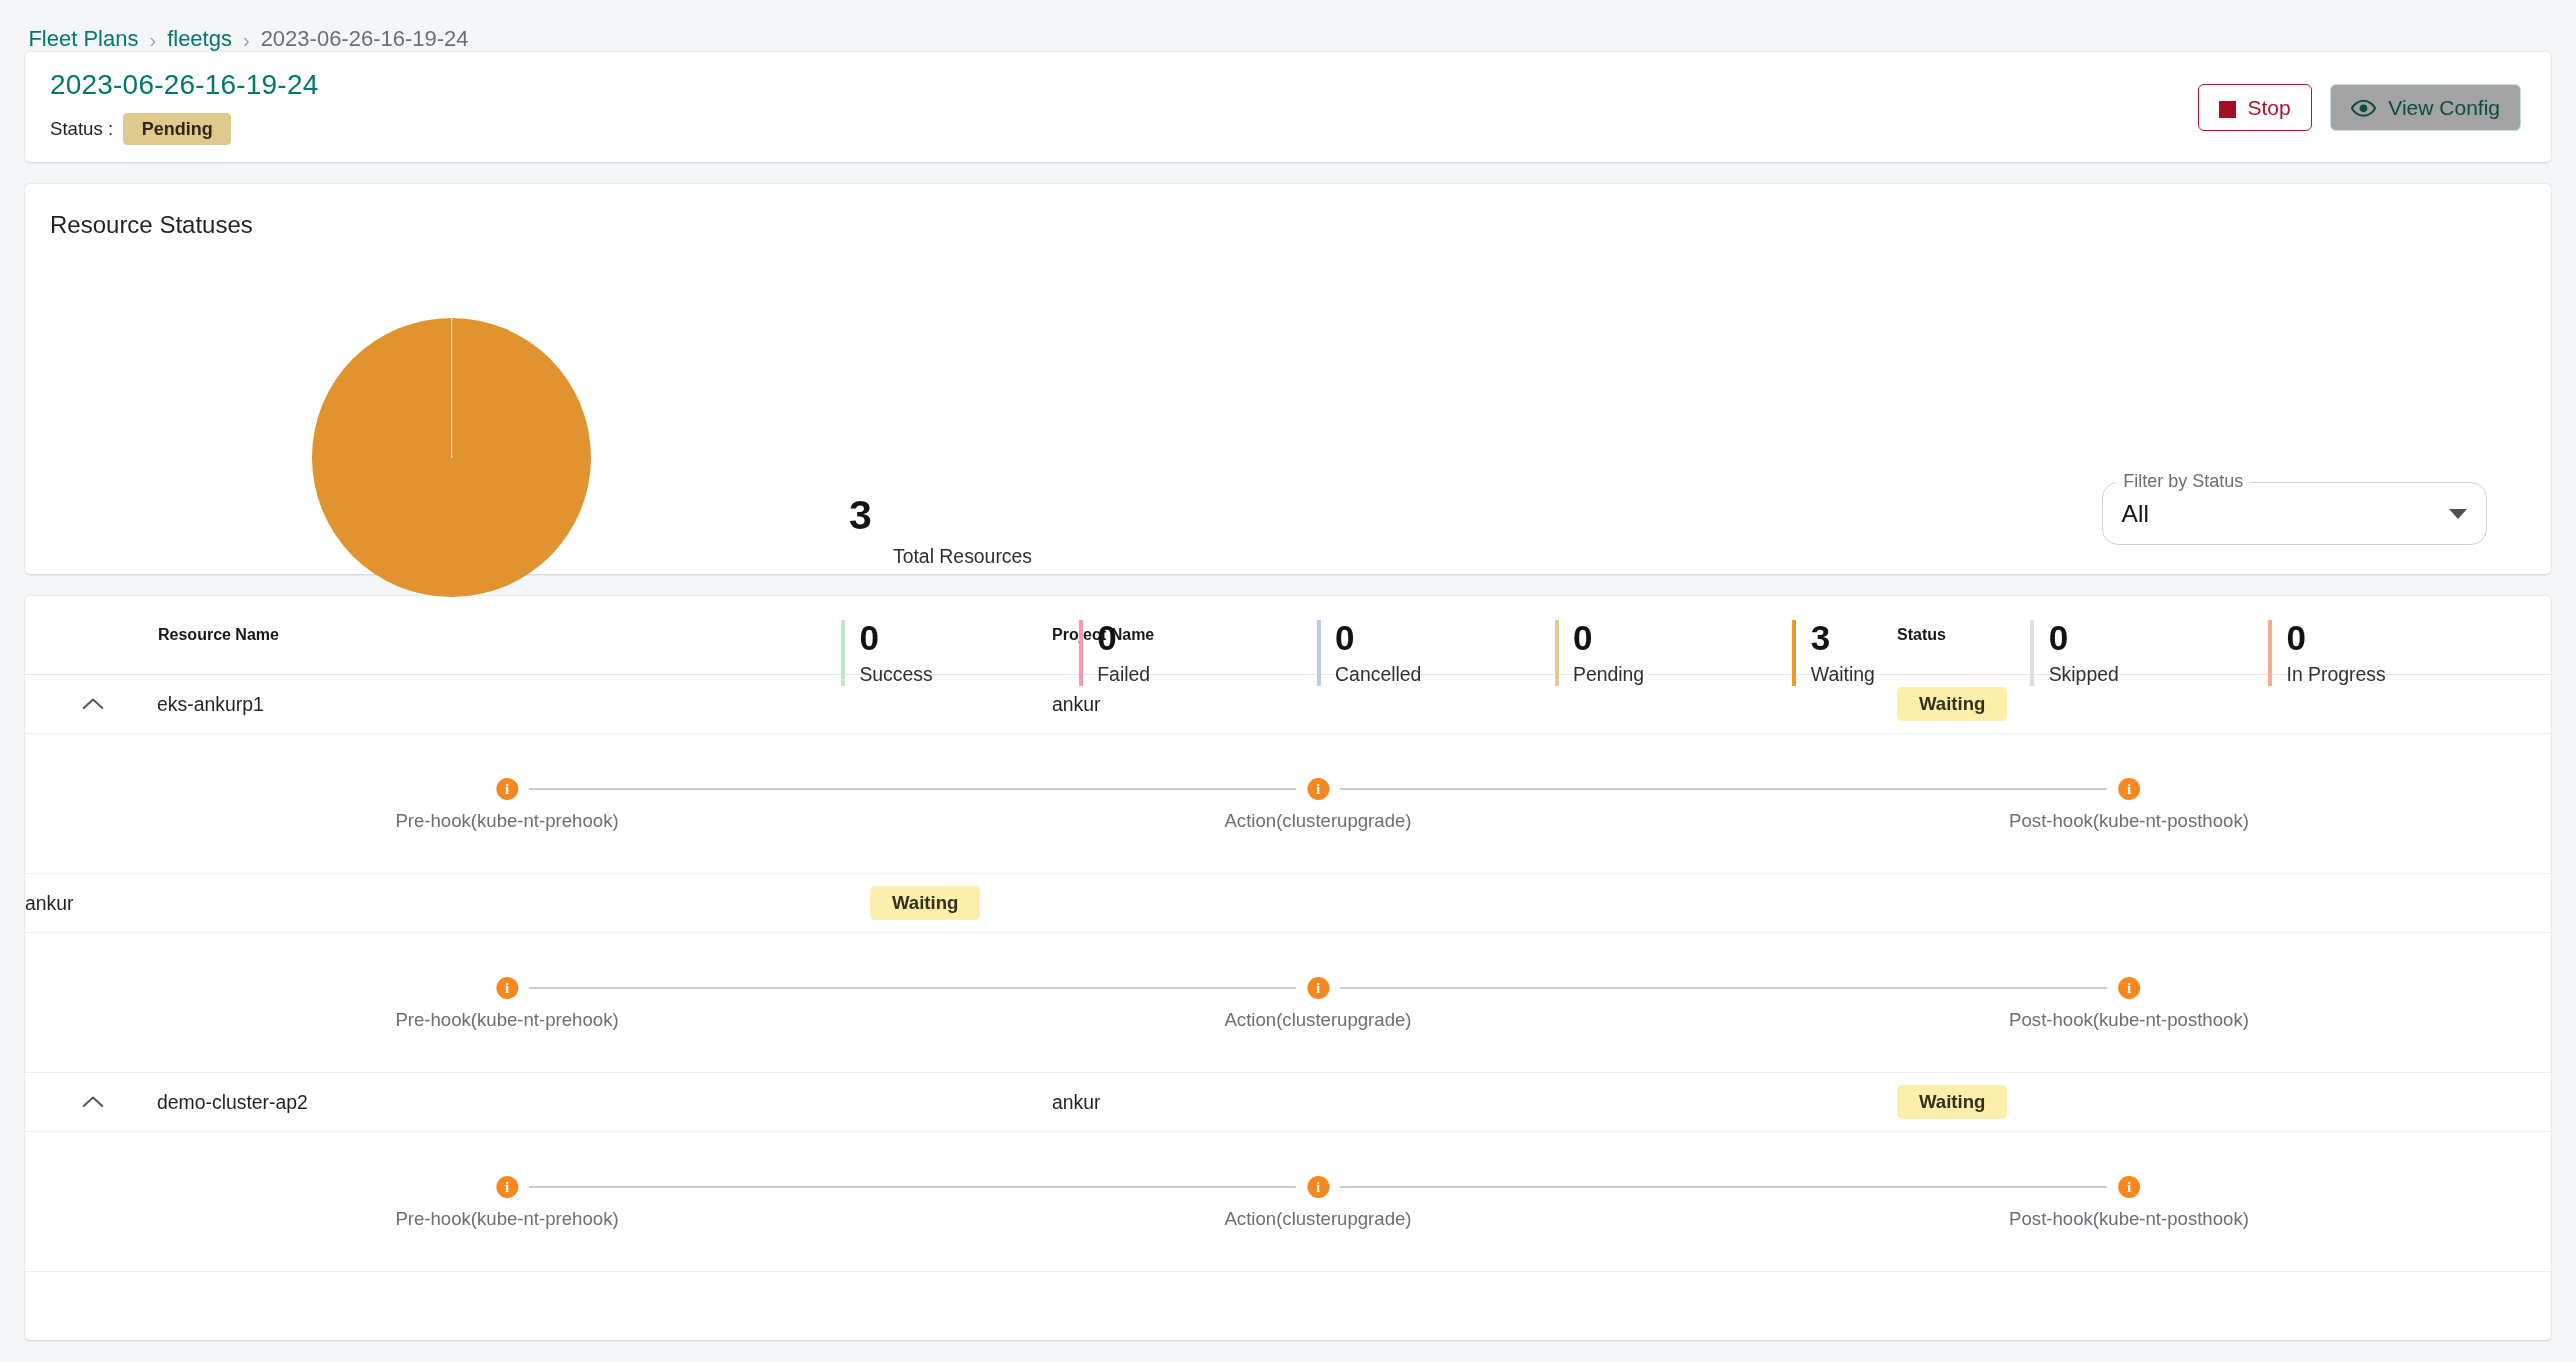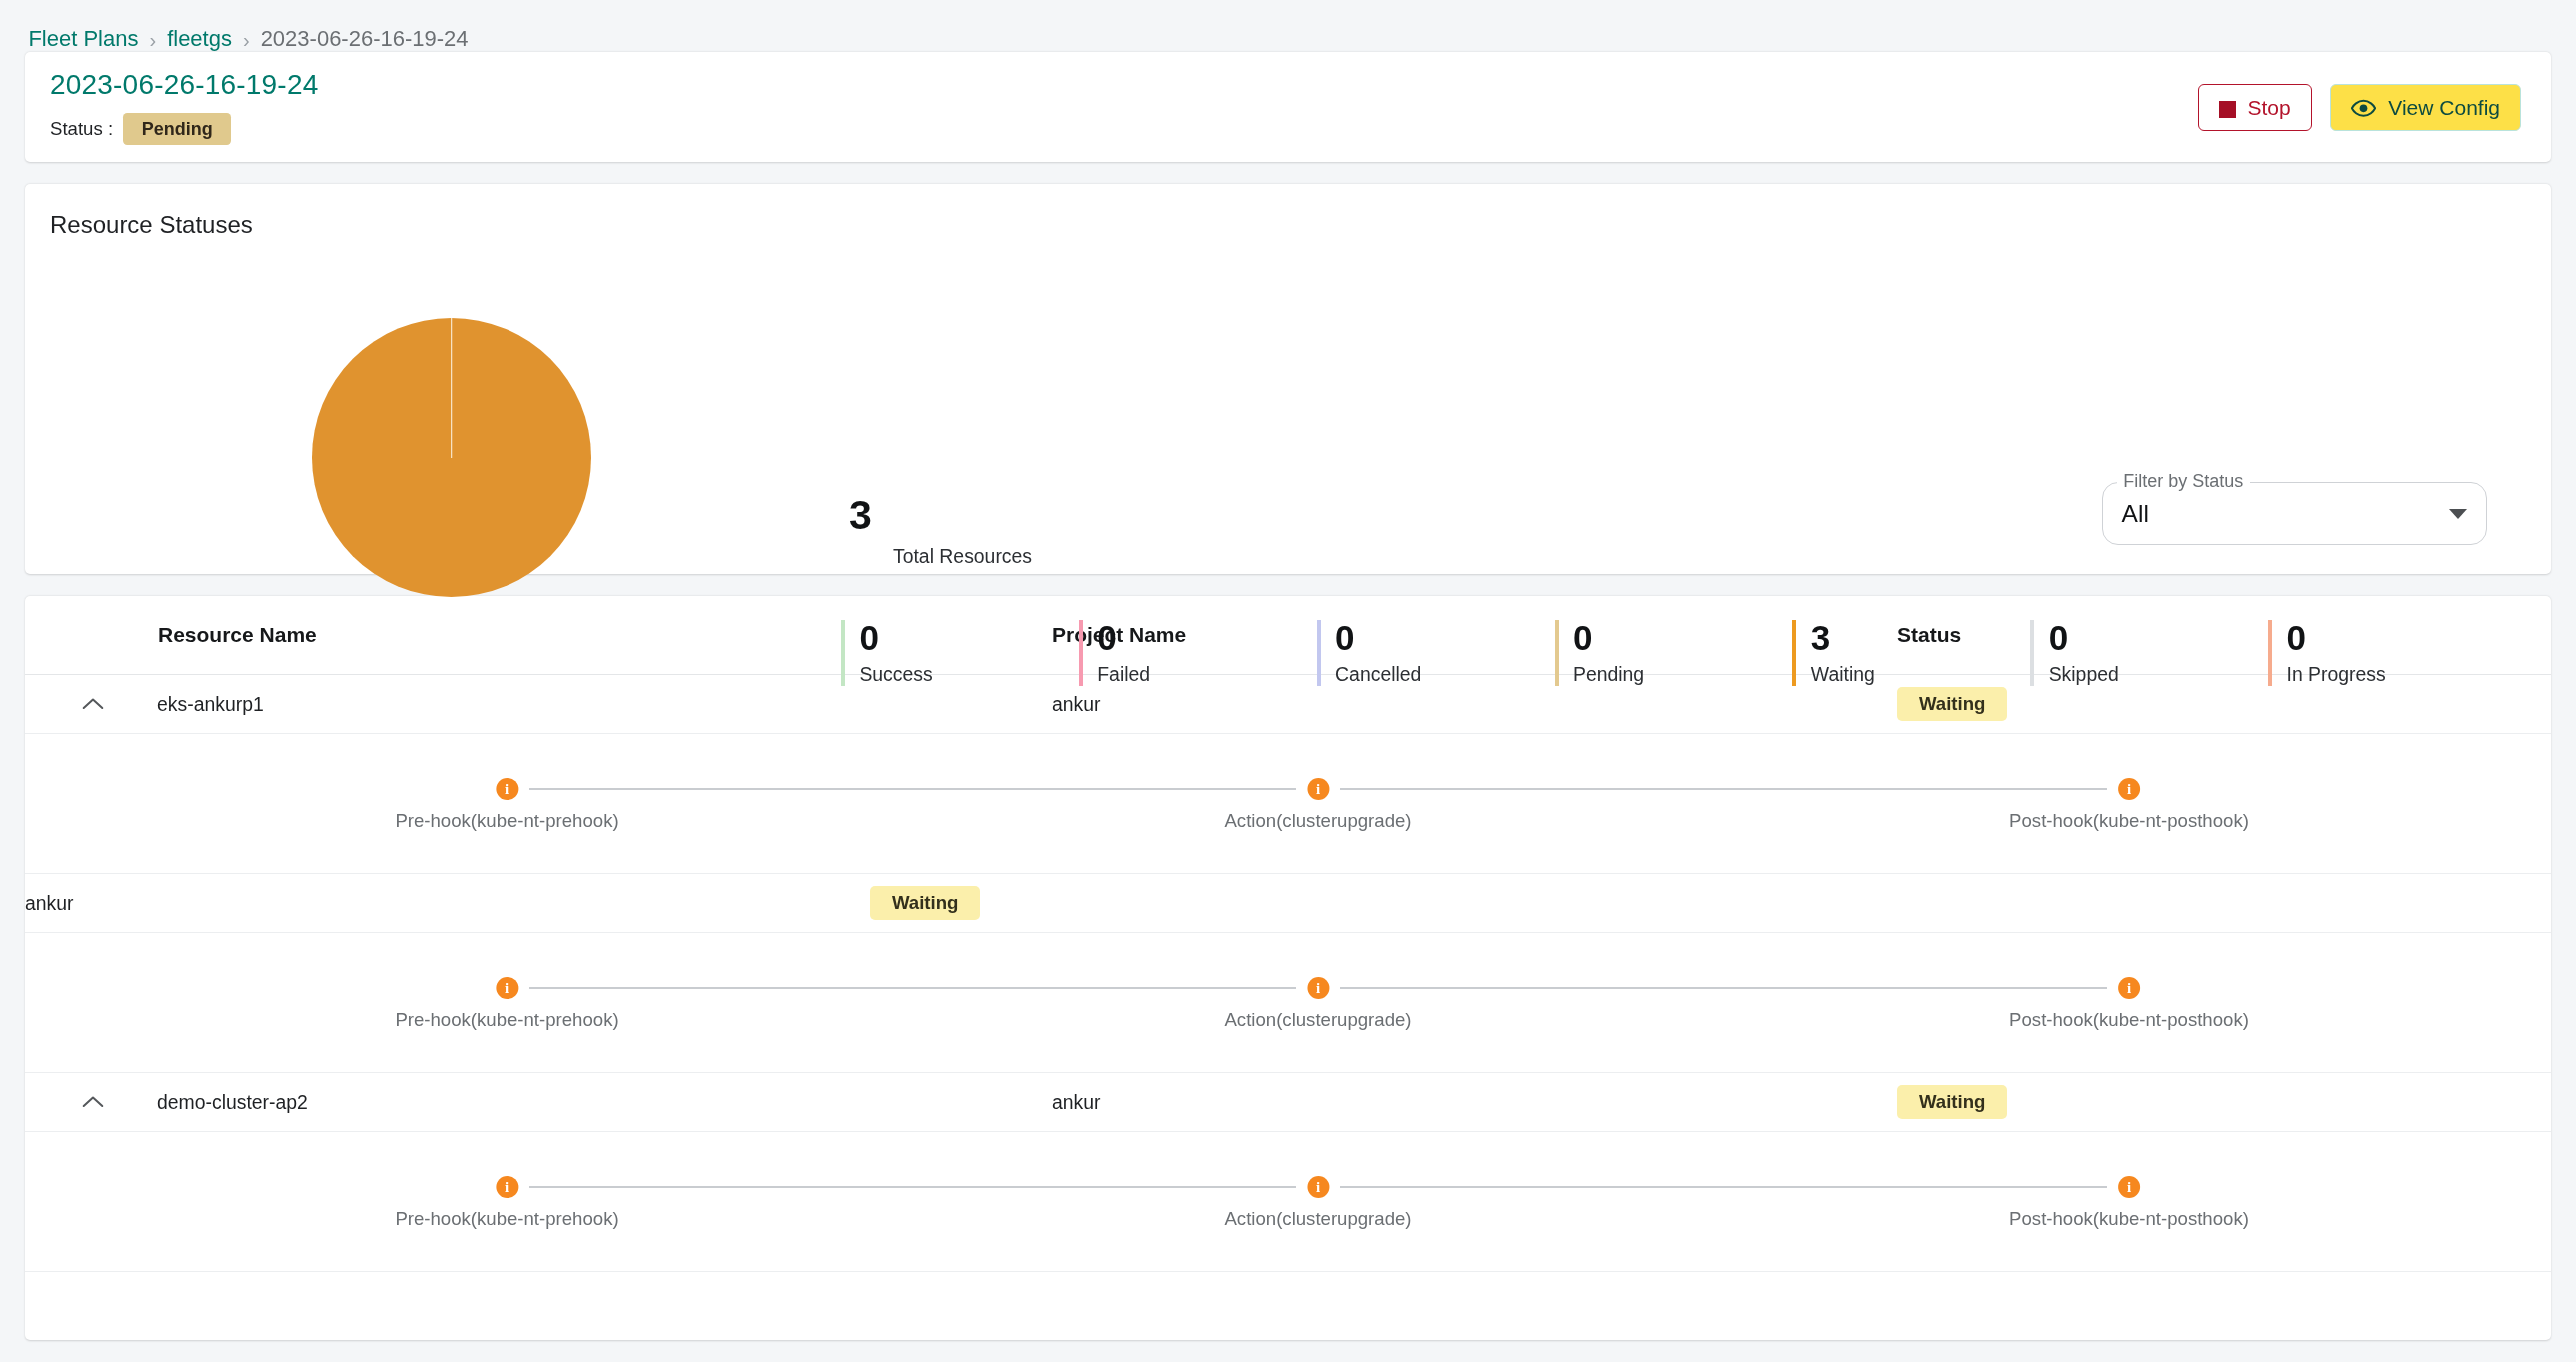--- a/index.html
+++ b/index.html
@@ -51,21 +51,21 @@
   .header-actions { margin-left: auto; display: flex; align-items: center; gap: 18.6px; }
   .btn {
     display: inline-flex; align-items: flex-end; gap: 12px;
     border-radius: 6px; cursor: pointer;
     font-size: 21px; line-height: 1;
     padding: 12px 20px;
     user-select: none;
   }
   .btn-stop { background: #ffffff; border: 1.7px solid #b3132b; color: #b3132b; }
   .btn-stop .glyph { width: 17px; height: 17px; background: #a50f26; display: inline-block; }
-  .btn-view { background: #fde047; border: 1.7px solid #b9e3dc; color: #0d4b40; }
+  .btn-view { background: #a3a3a3; border: 1.7px solid #b9e3dc; color: #0d4b40; }
   .btn-view svg { display: block; }
 
   
   .statuses-card { height: 390px; margin-bottom: 22px; position: relative; padding: 27px 25px; }
   .section-title { font-size: 24px; color: #1f2124; font-weight: 400; }
 
   .pie-wrap { position: absolute; left: 287px; top: 134px; }
   .pie { width: 279px; height: 279px; border-radius: 50%; position: relative; }
   .pie-seam {
     position: absolute; left: 50%; top: 0; width: 1.7px; height: 50%;
@@ -104,21 +104,21 @@
 
   
   .table-card { height: 744px; overflow: hidden; }
   .thead {
     height: 79px; display: flex; align-items: center;
     border-bottom: 1.7px solid #e4e6e8;
   }
   .col-resource { width: 1027px; padding-left: 133px; }
   .col-project  { width: 765px; }
   .col-status   { flex: 1; padding-left: 80px; }
-  .th { font-size: 21px; font-weight: 700; color: #16181a; }
+  .th { font-size: 16px; font-weight: 700; color: #16181a; }
 
   .res-row { height: 59px; display: flex; align-items: center; border-bottom: 1.7px solid #eceef0; }
   .res-row .col-resource { display: flex; align-items: center; padding-left: 0; }
   .chev-btn {
     width: 52px; margin-left: 42px; margin-right: 38px;
     display: flex; align-items: center; justify-content: center;
     cursor: pointer;
   }
   .chev-btn svg { display: block; }
   .cell { font-size: 19.4px; color: #1f2124; }

